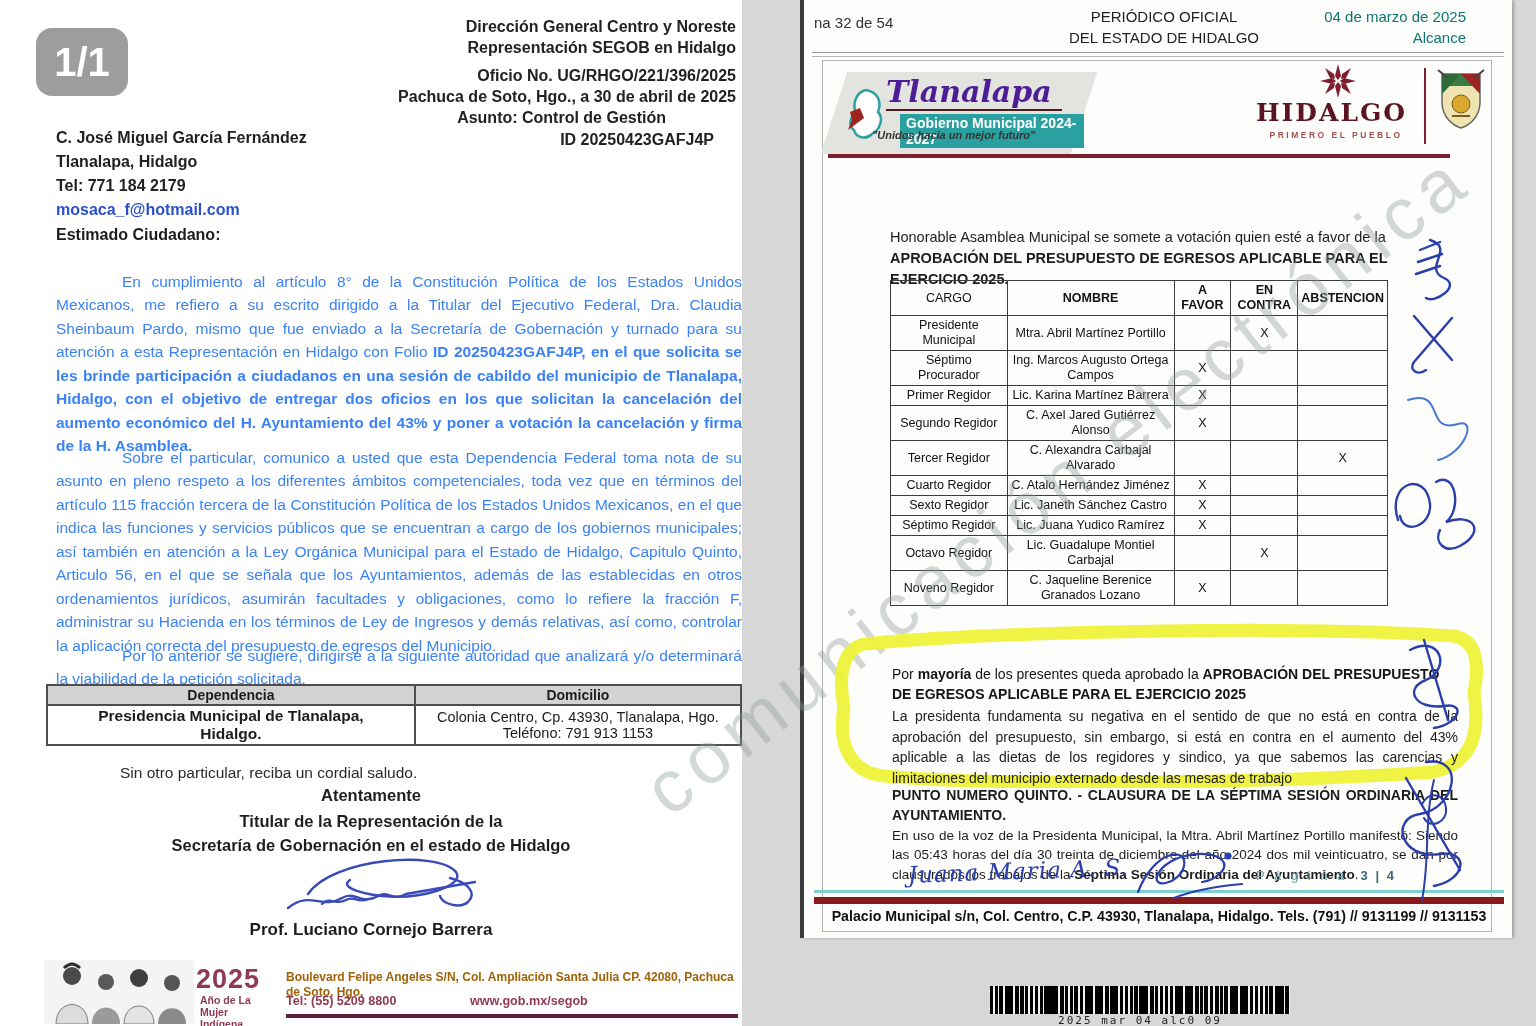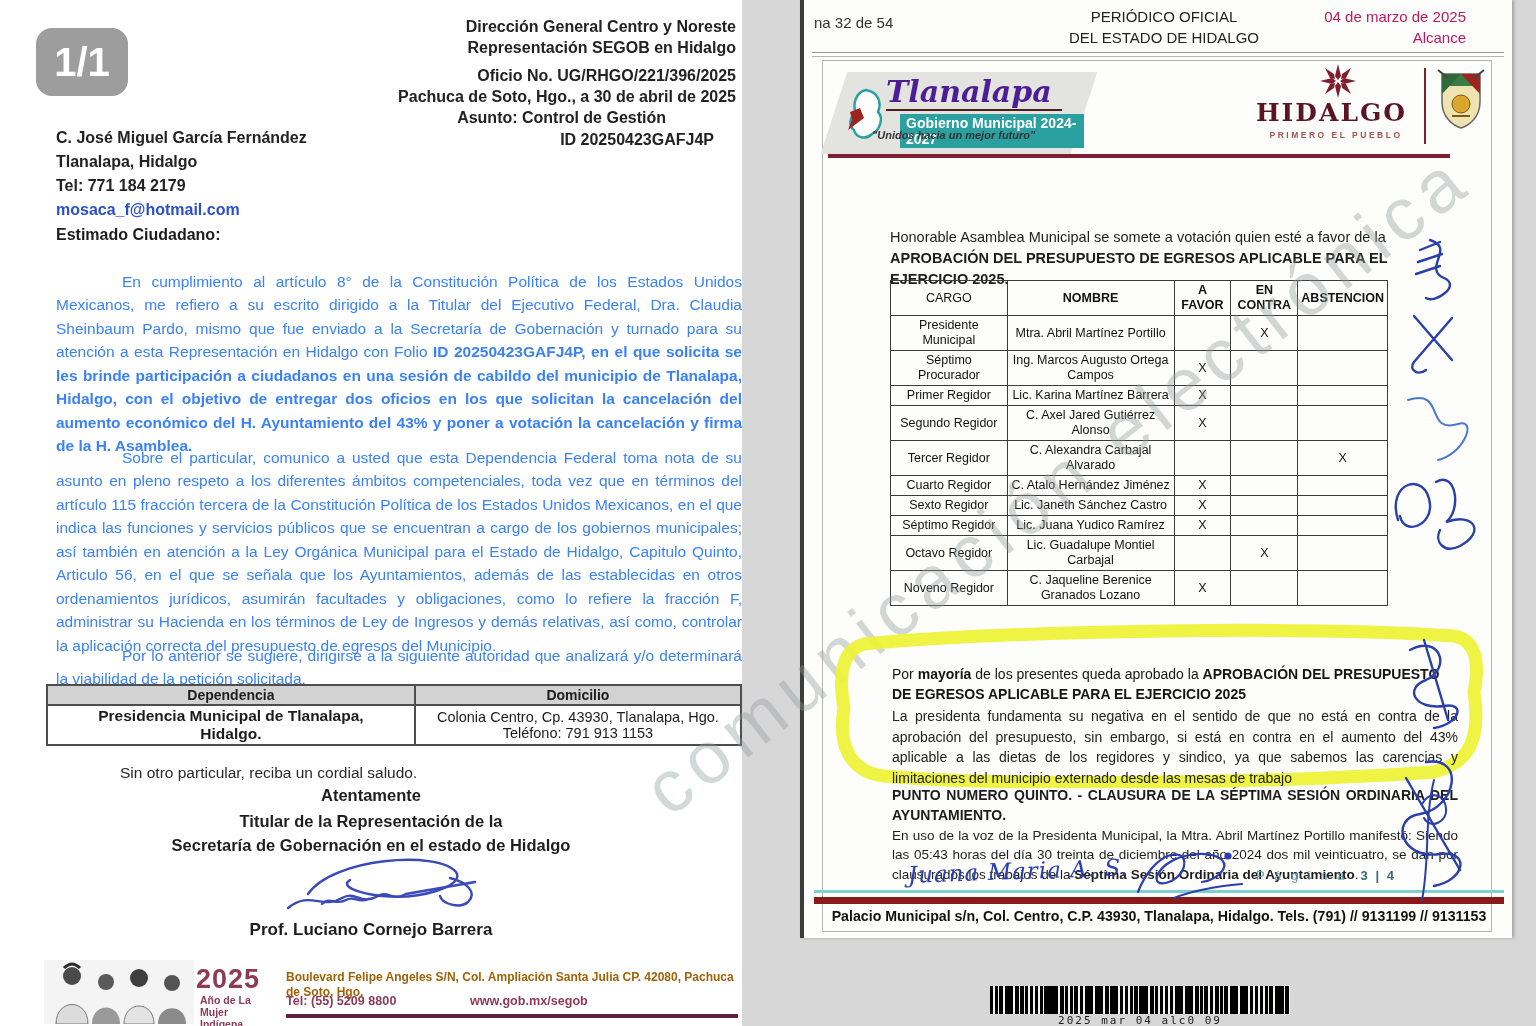--- a/index.html
+++ b/index.html
@@ -39,21 +39,21 @@
   .f-tel{left:286px;top:994px;font-size:12.6px;font-weight:bold;color:#8e3a56;}
   .f-web{left:470px;top:994px;font-size:12.6px;font-weight:bold;color:#8e3a56;}
   .f-rule{left:286px;top:1014px;width:452px;height:4px;background:#5e1f3e;}
 
   
   .right-page{left:800px;top:0;width:712px;height:938px;background:#fdfdfc;border-left:4px solid #3c3c3c;
               box-shadow:2px 0 3px rgba(0,0,0,.25);}
   .rp .abs{position:absolute;}
   .r-pageinfo{left:10px;top:14px;font-size:15px;color:#333;}
   .r-title{left:200px;top:6px;width:320px;text-align:center;font-size:15px;color:#222;line-height:1.4;}
-  .r-date{right:46px;top:6px;width:220px;text-align:right;font-size:15px;color:#be185d;line-height:1.4;}
+  .r-date{right:46px;top:6px;width:220px;text-align:right;font-size:15px;color:#0f766e;line-height:1.4;}
   .r-hairline{left:8px;top:52px;width:692px;height:5px;border-top:1px solid #9a9a9a;border-bottom:1px solid #b5b5b5;}
   .inner-doc{left:18px;top:60px;width:670px;height:872px;border:1px solid #b3b3b0;}
   .tl-logo{left:30px;top:72px;width:250px;height:82px;}
   .tl-bg{left:0;top:0;width:250px;height:82px;background:#e3e3e0;transform:skewX(-18deg);}
   .tl-script{left:52px;top:2px;font-family:"DejaVu Serif",serif;font-style:italic;font-weight:bold;
              font-size:30px;color:#4c1d95;border-bottom:2px solid #4b1d1d;padding-right:10px;}
   .tl-band{left:66px;top:42px;background:#2aa0a0;color:#fff;font-size:14px;font-weight:bold;padding:1px 6px;}
   .tl-tag{left:38px;top:57px;font-size:11px;font-weight:bold;font-style:italic;color:#333;}
   .hgo-logo{left:452px;top:64px;width:230px;height:88px;}
   .hgo-star{left:64px;top:0;width:36px;height:34px;}

